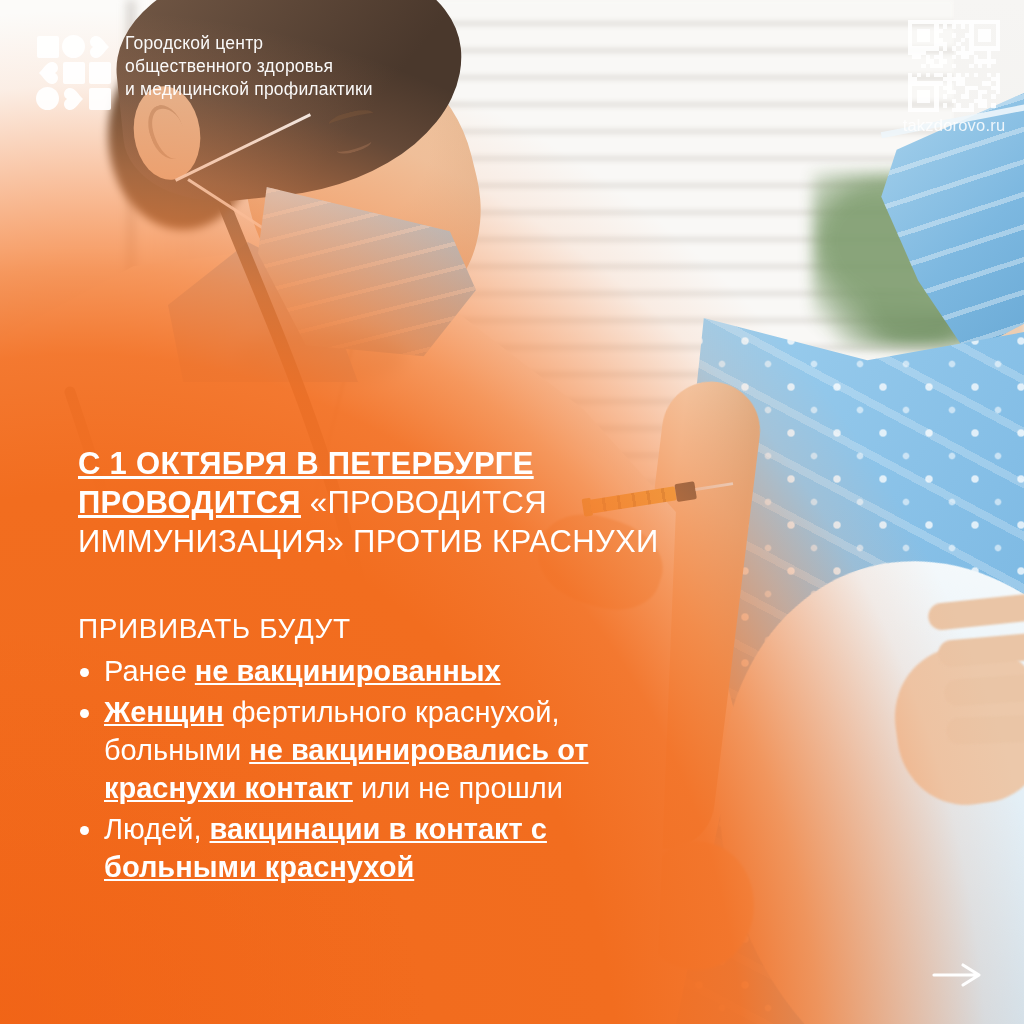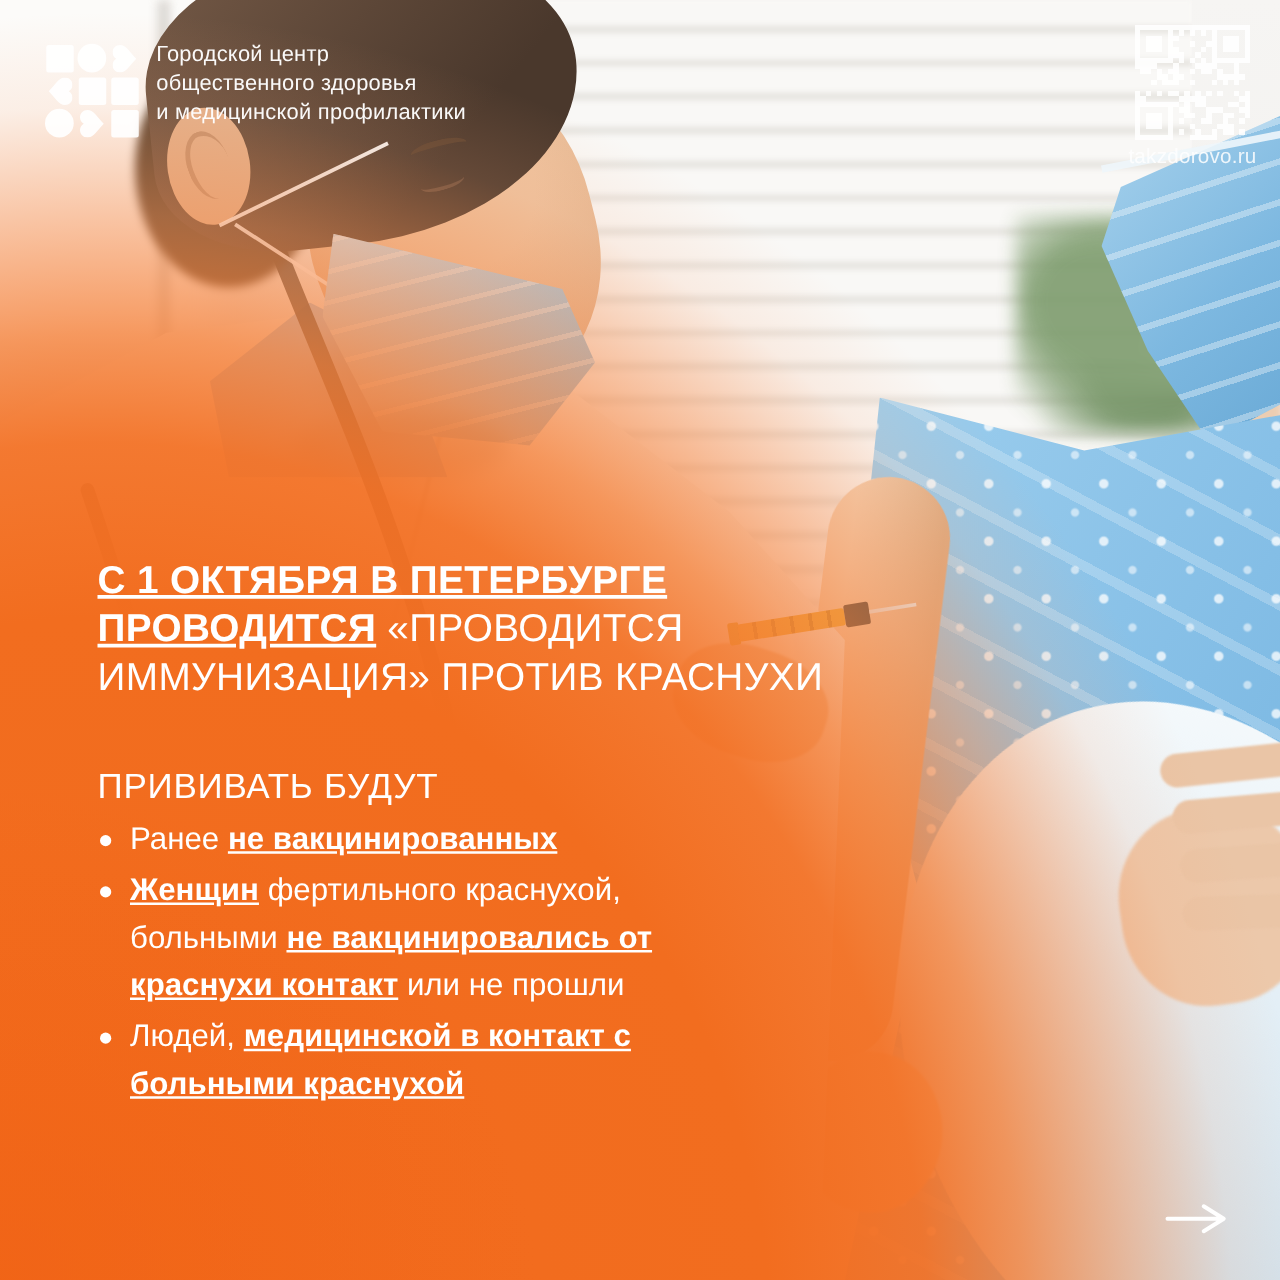--- a/index.html
+++ b/index.html
@@ -121,21 +121,21 @@
   .shape-circle{width:23px;height:23px;border-radius:50%;background:rgba(255,255,255,.92);}
   .shape-heart svg{display:block;}
   .brand-text{font-size:17.5px;line-height:23px;font-weight:500;letter-spacing:.2px;opacity:.97;}
   .qr-wrap{position:absolute;left:902px;top:20px;width:104px;text-align:center;}
   .qr-wrap svg{display:block;margin:0 auto;}
   .qr-caption{margin-top:4px;font-size:16.5px;opacity:.85;letter-spacing:.2px;}
   .headline{position:absolute;left:78px;top:444px;font-size:31px;line-height:39px;letter-spacing:.3px;}
   .headline .hl-line{white-space:nowrap;}
   .headline b,.list b{font-weight:700;text-decoration:underline;}
   .subheading{position:absolute;left:78px;top:601px;font-size:28px;letter-spacing:.6px;margin-top:12px;}
-  .list{position:absolute;left:78px;top:652px;font-size:25px;line-height:38px;}
+  .list{position:absolute;left:78px;top:652px;font-size:29px;line-height:38px;}
   .item{margin-bottom:3px;}
   .line{position:relative;padding-left:26px;white-space:nowrap;}
   .line .dot{position:absolute;left:2px;top:16px;width:9px;height:9px;border-radius:50%;background:#fff;}
   .arrow-btn{position:absolute;right:40px;bottom:34px;width:54px;height:30px;cursor:pointer;background:none;border:none;padding:0;}
 </style>
 </head>
 <body>
 
 <div class="poster">
 
@@ -389,21 +389,21 @@
     <div class="list">
       <div class="item">
         <div class="line"><span class="dot"></span><span>Ранее </span><b>не вакцинированных</b></div>
       </div>
       <div class="item">
         <div class="line"><span class="dot"></span><b>Женщин</b><span> фертильного краснухой,</span></div>
         <div class="line"><span>больными </span><b>не вакцинировались от</b></div>
         <div class="line"><b>краснухи контакт</b><span> или не прошли</span></div>
       </div>
       <div class="item">
-        <div class="line"><span class="dot"></span><span>Людей, </span><b>медицинской в контакт с</b></div>
+        <div class="line"><span class="dot"></span><span>Людей, </span><b>вакцинации в контакт с</b></div>
         <div class="line"><b>больными краснухой</b></div>
       </div>
     </div>
 
     <button class="arrow-btn">
       <svg width="54" height="30" viewBox="0 0 54 30">
         <path d="M4 15 H47 M33 5 L49 15 L33 25" stroke="#ffffff" stroke-width="3.2" fill="none" stroke-linecap="round" stroke-linejoin="round"></path>
       </svg>
     </button>
 

